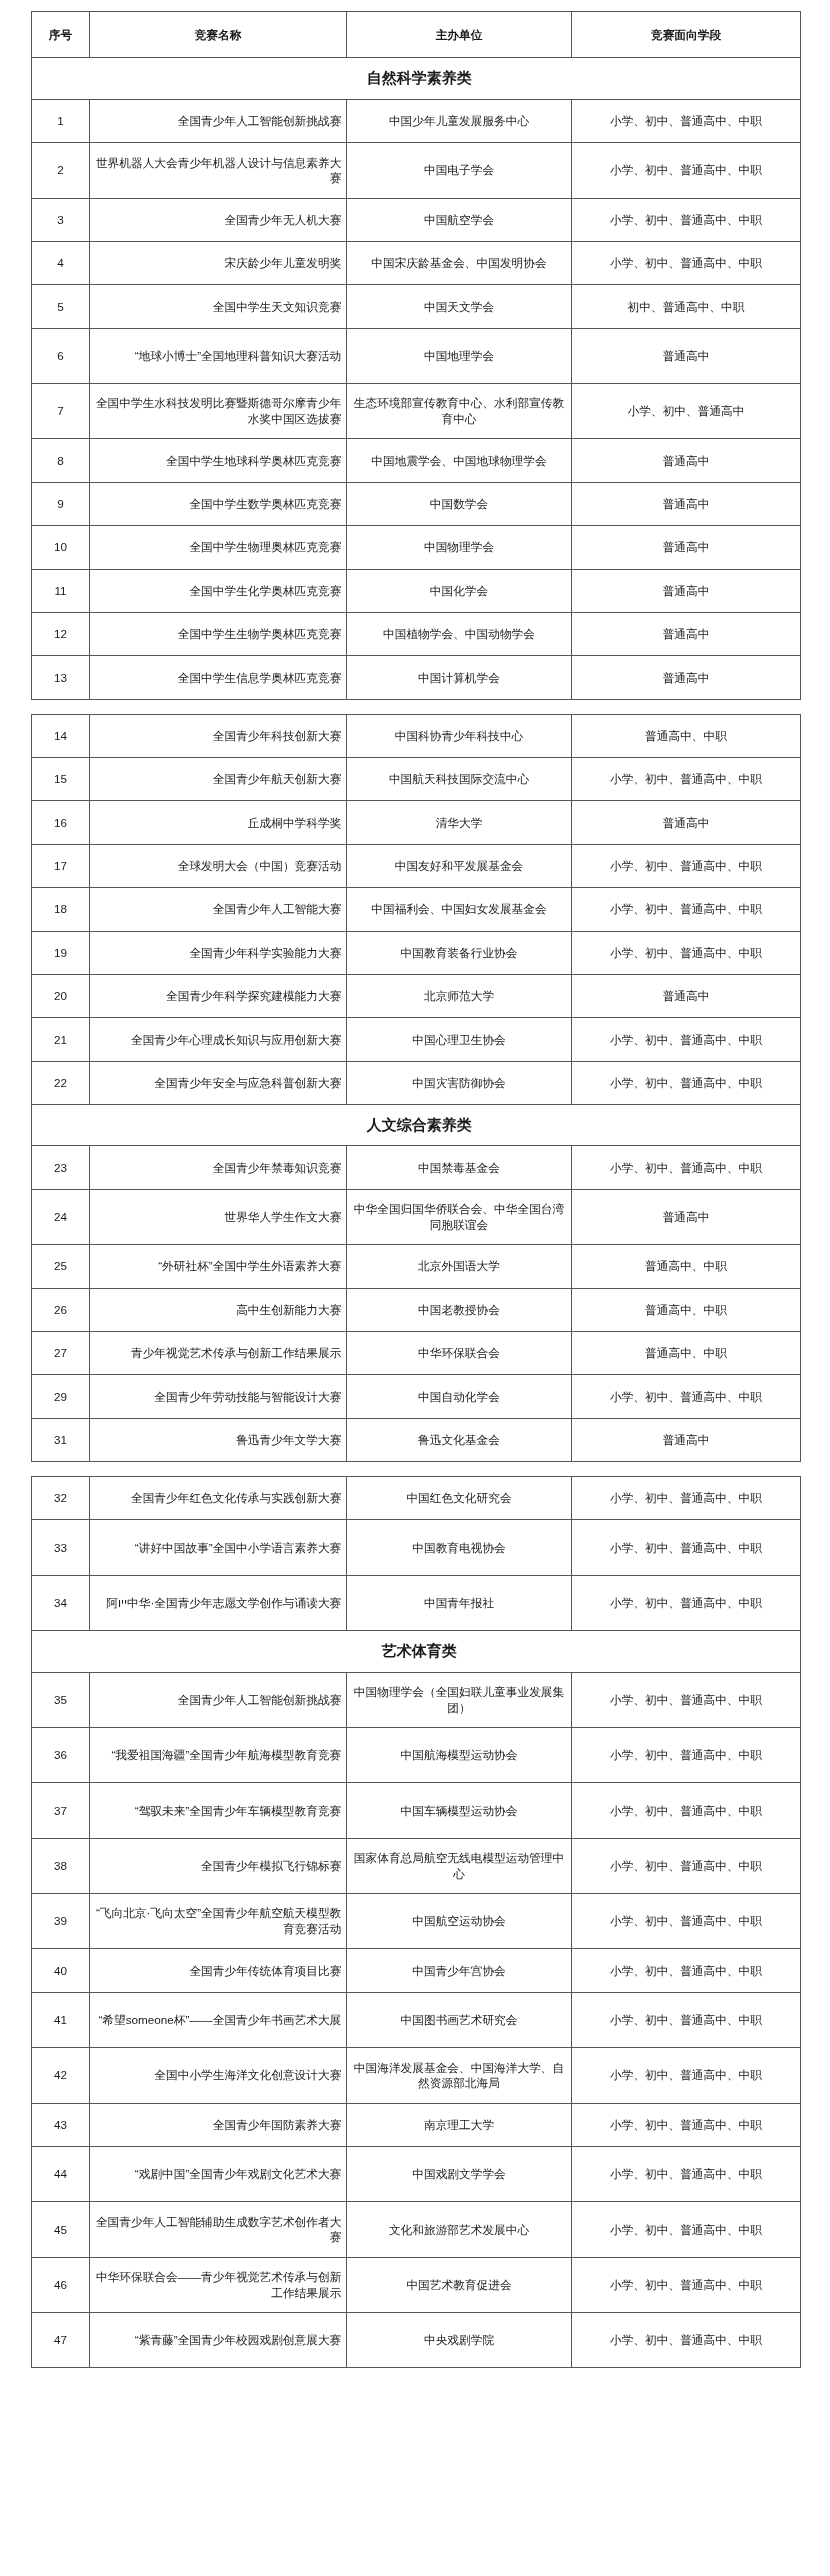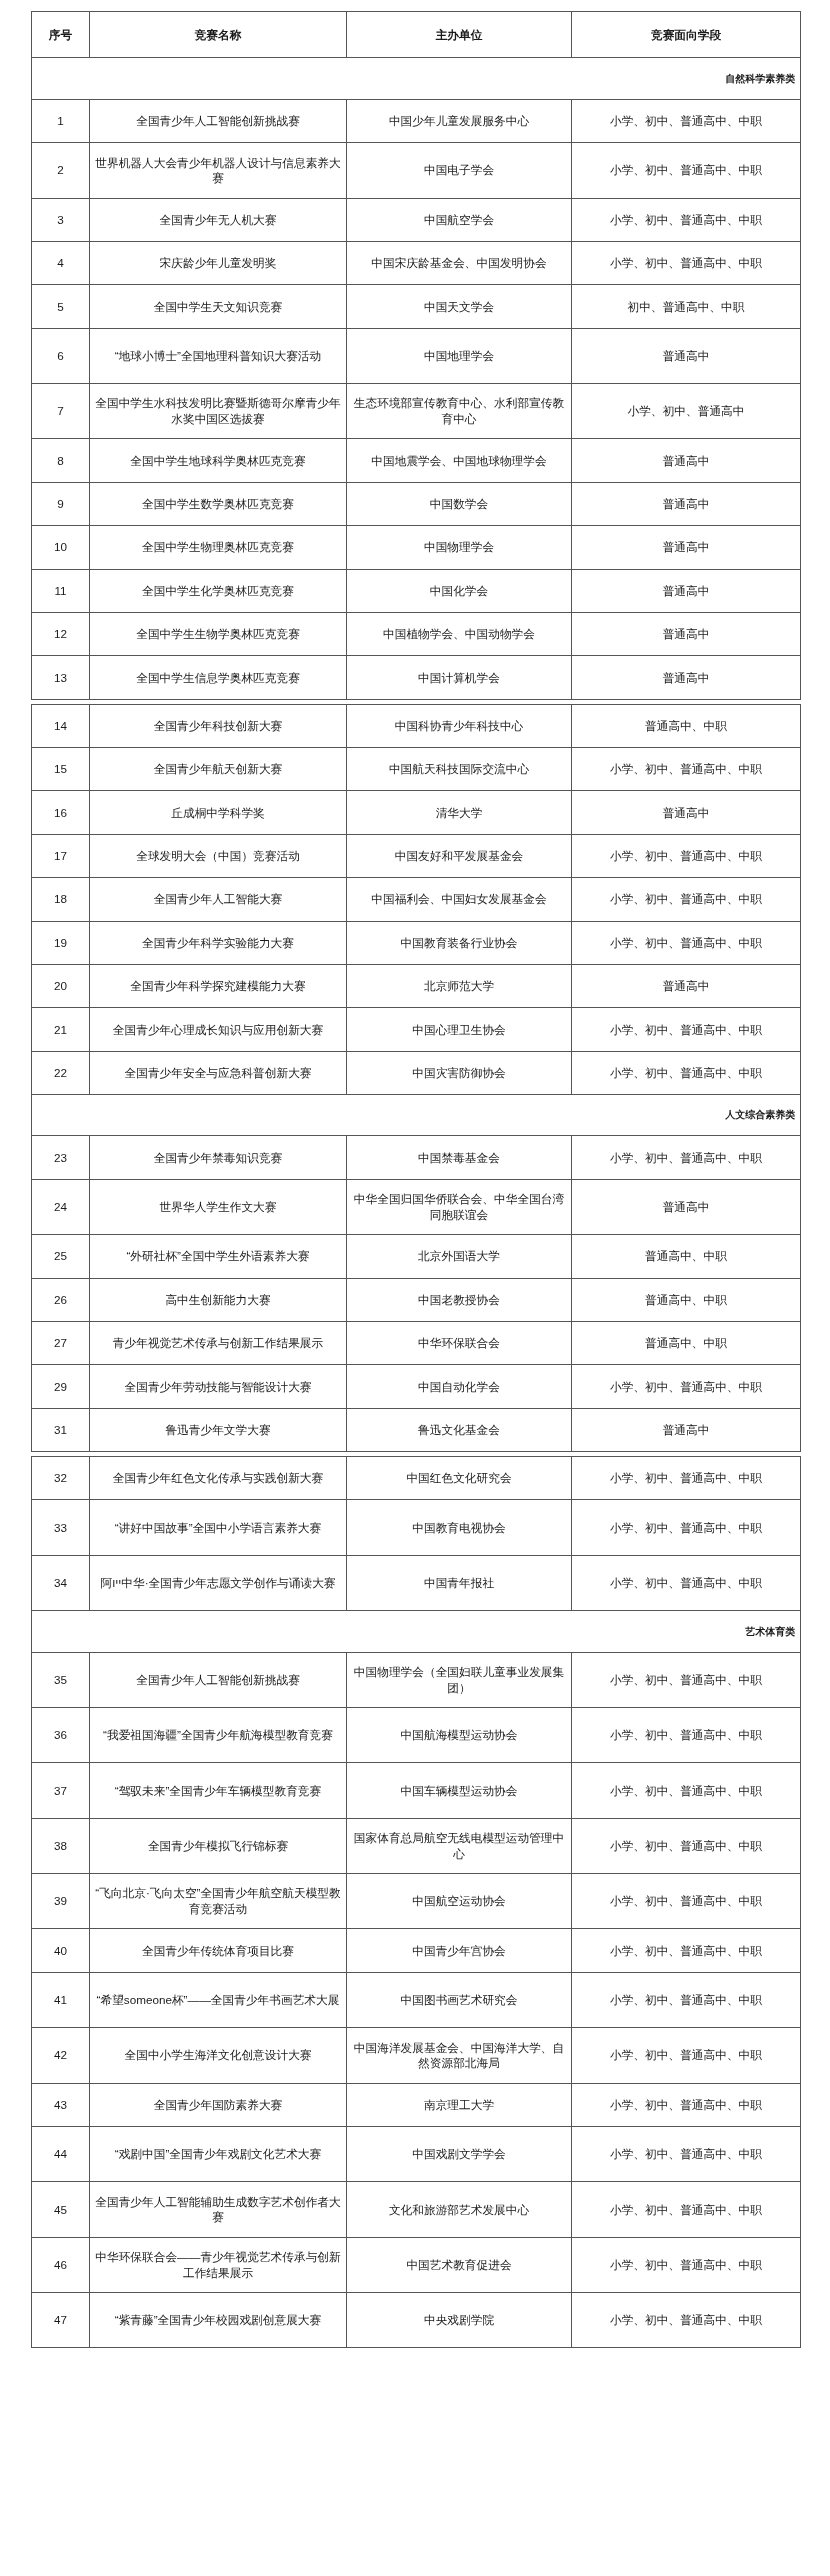--- a/index.html
+++ b/index.html
@@ -16,21 +16,21 @@
   .page {
     width: 830px;
     box-sizing: border-box;
     padding: 11px 31px 15.5px 31px;
     background: #ffffff;
   }
   table.comp-table {
     width: 768px;
     border-collapse: collapse;
     table-layout: fixed;
-    margin: 0 0 4px 0;
+    margin: 0 0 14px 0;
   }
   table.comp-table td,
   table.comp-table th {
     border: 0.8px solid #555555;
     padding: 4.7px 4.7px;
     font-size: 11.7px;
     line-height: 1.35;
     vertical-align: middle;
     word-break: break-all;
   }
@@ -44,32 +44,32 @@
   col.c-no    { width: 58px; }
   col.c-name  { width: 257px; }
   col.c-org   { width: 225px; }
   col.c-stage { width: 229px; }
 
   td.no {
     text-align: center;
     font-size: 11.7px;
   }
   td.name {
-    text-align: center;
+    text-align: right;
     padding-left: 7.8px;
   }
   td.org, td.stage {
     text-align: center;
   }
   tr.category td {
-    text-align: right;
+    text-align: center;
     padding-left: 11px;
     font-weight: bold;
     height: 31px;
-    font-size: 10px;
+    font-size: 15px;
   }
   tr.row td {
     height: 33px;
   }
   tr.row.tall td {
     height: 45px;
   }
 </style>
 </head>
 <body>

